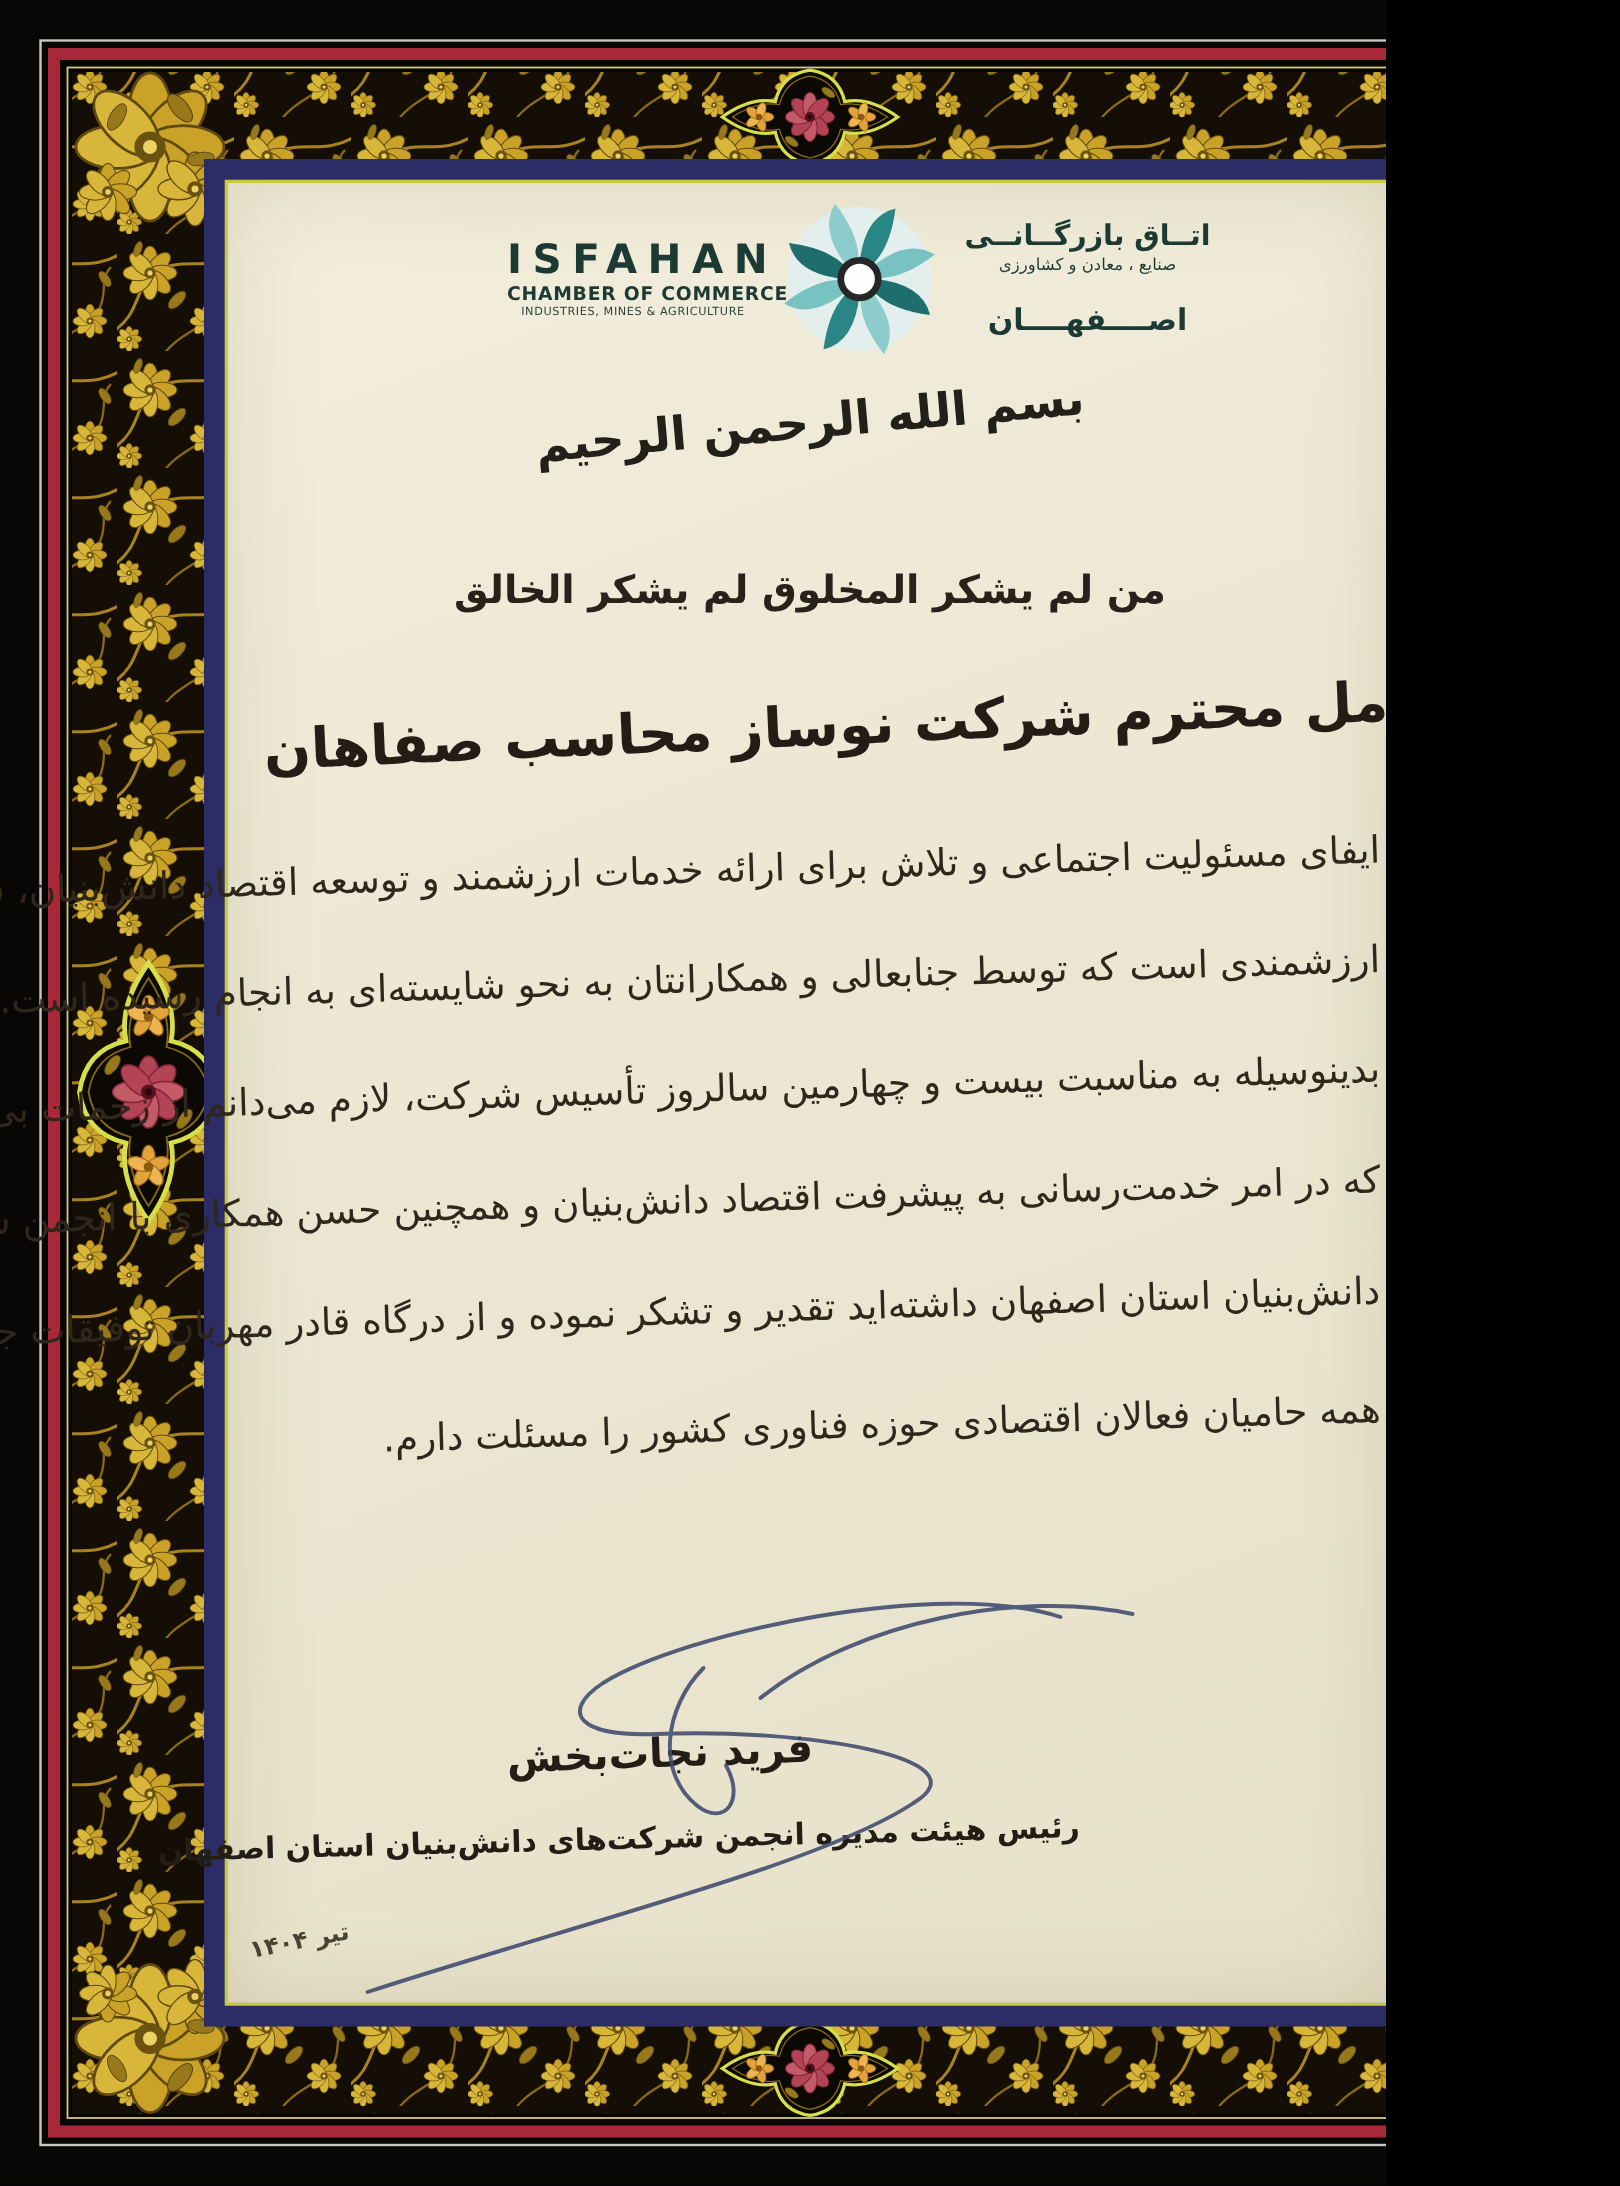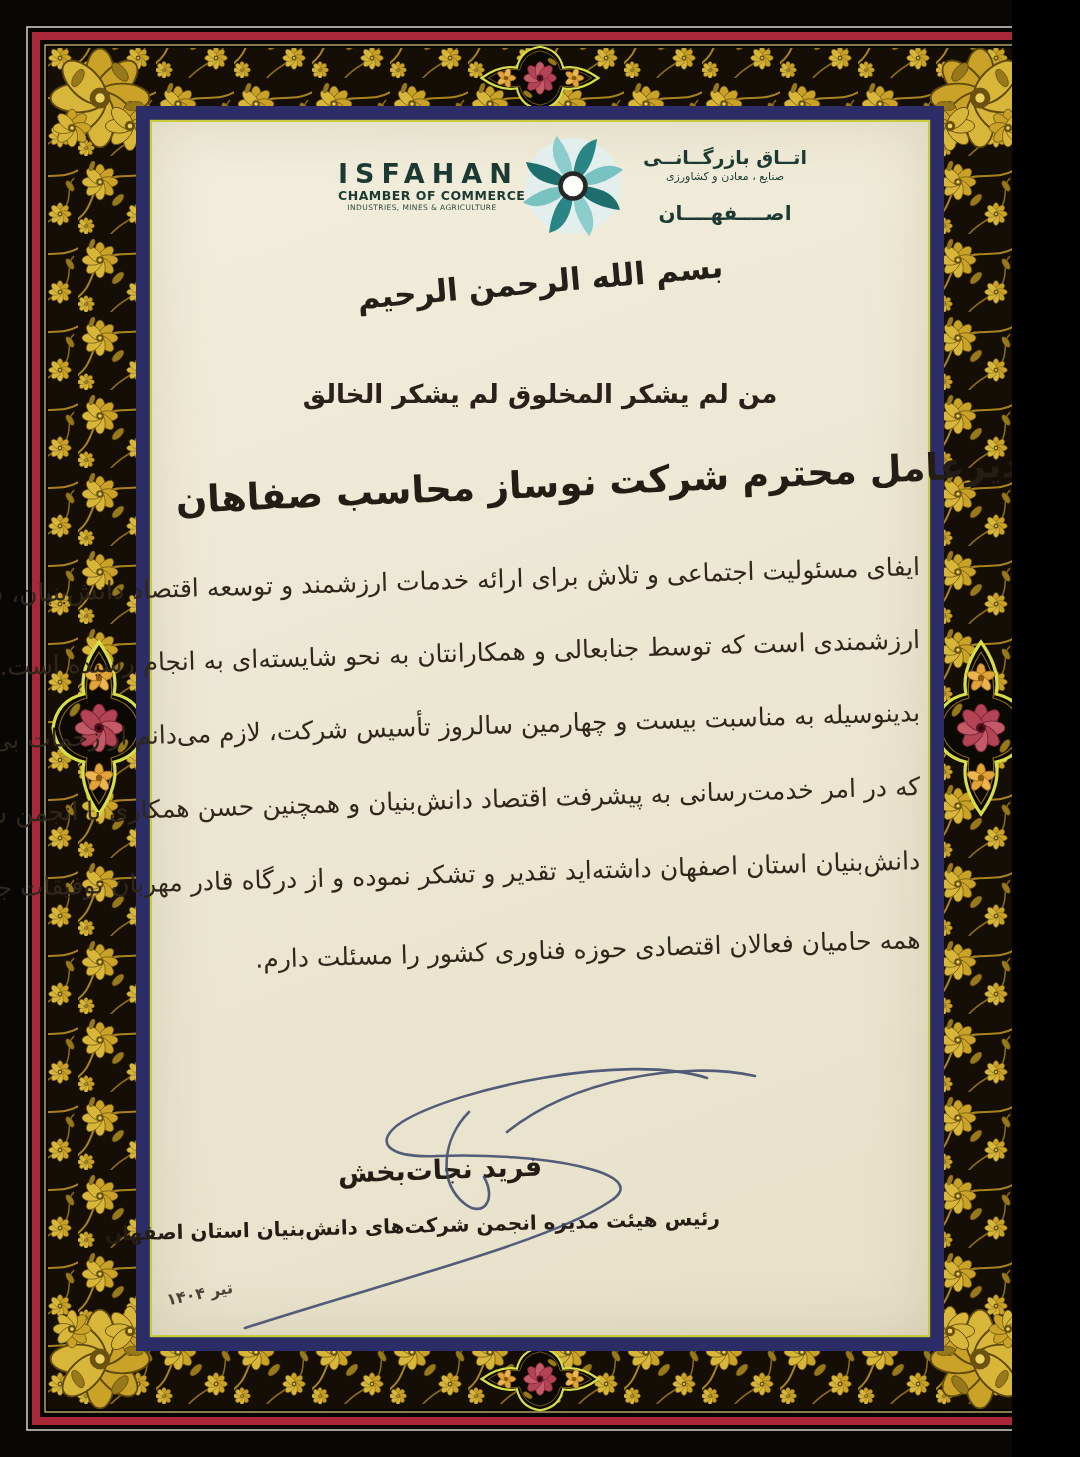--- a/index.html
+++ b/index.html
@@ -1,17 +1,17 @@
 <!DOCTYPE html>
 <html lang="fa"><head>
 <meta charset="utf-8">
 <style>
   html,body{margin:0;padding:0;background:#000;}
   .canvas{
-    position:relative;width:1012px;height:1457px;overflow:hidden;
+    position:relative;width:924px;height:1457px;overflow:hidden;
     background:#060606;
     font-family:"DejaVu Sans",sans-serif;
   }
   .frame{position:absolute;left:0;top:0;}
   .paper{
     position:absolute;left:152px;top:122px;width:776px;height:1213px;
     background:linear-gradient(160deg,#f2eedc 0%,#ece7d3 45%,#e7e1c9 100%);
     box-shadow:inset 0 0 60px rgba(120,100,50,.18);
     color:#33291d;
   }

